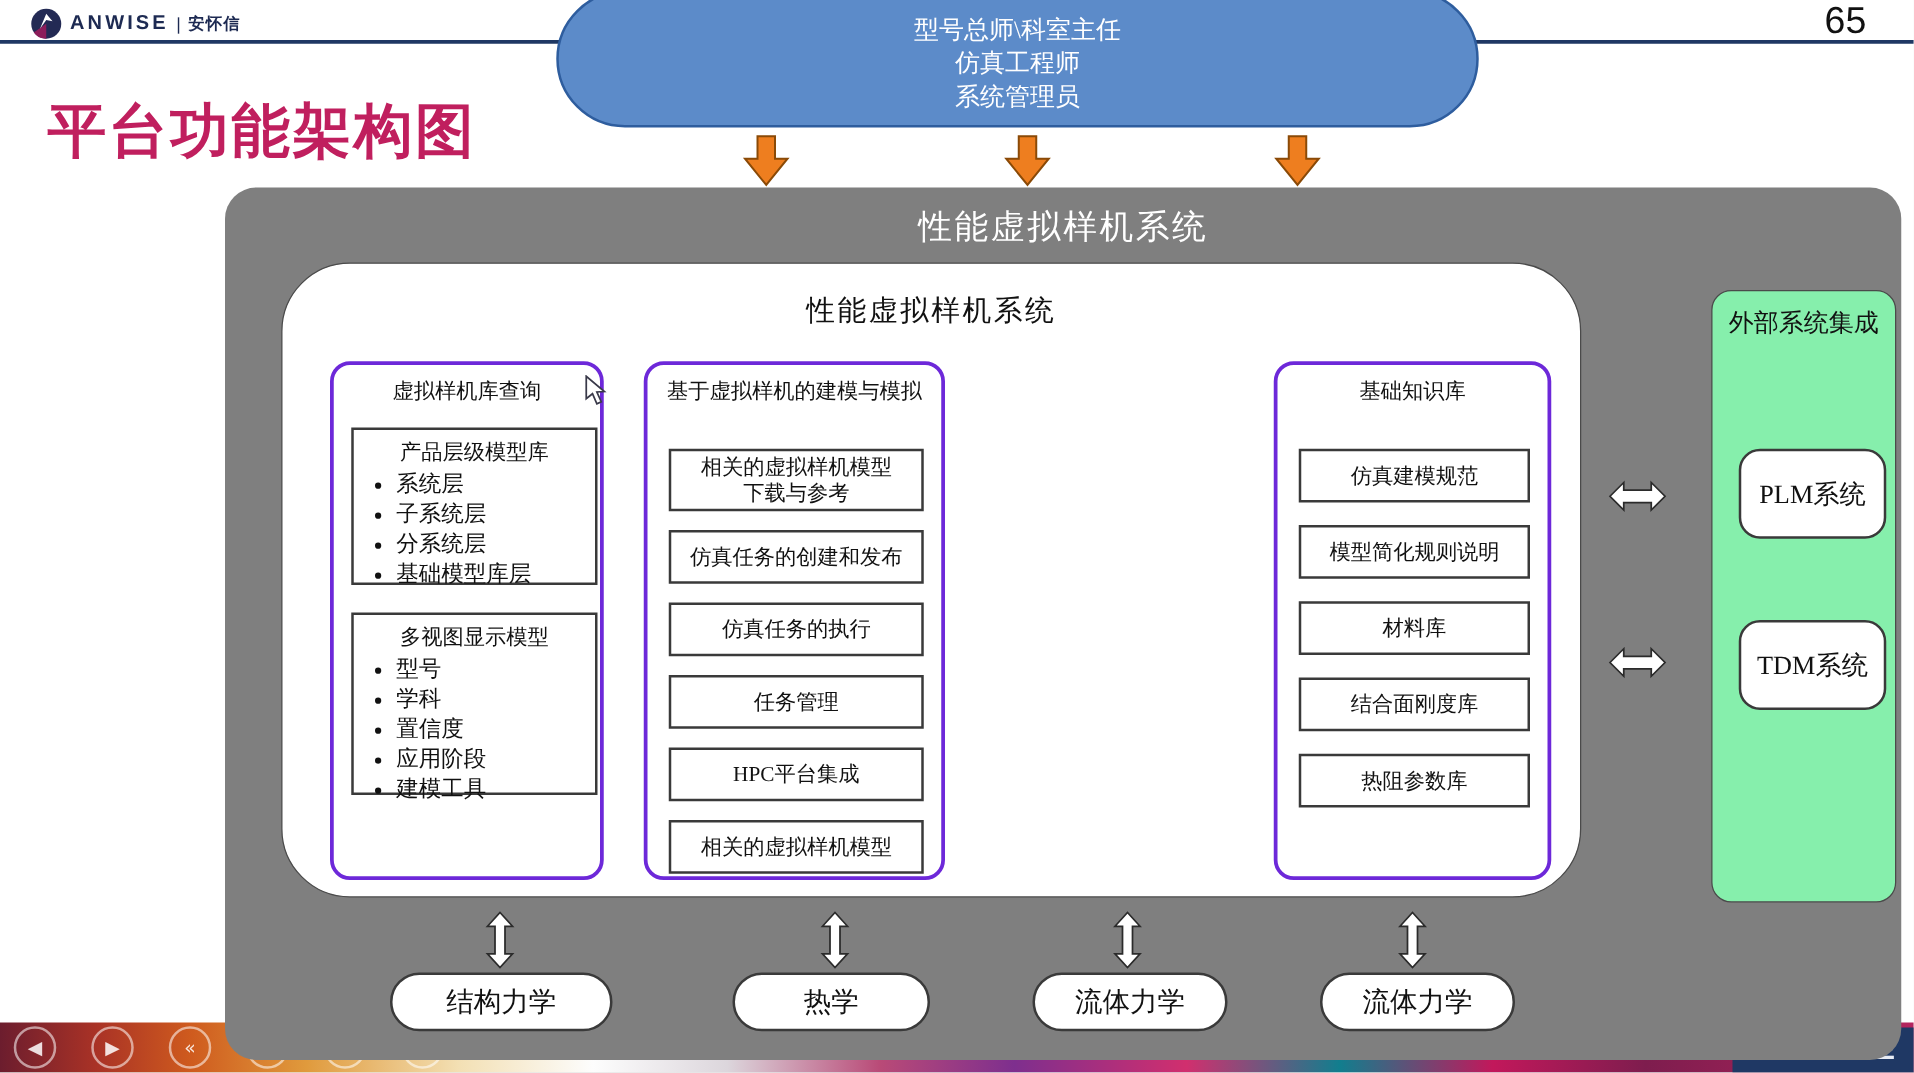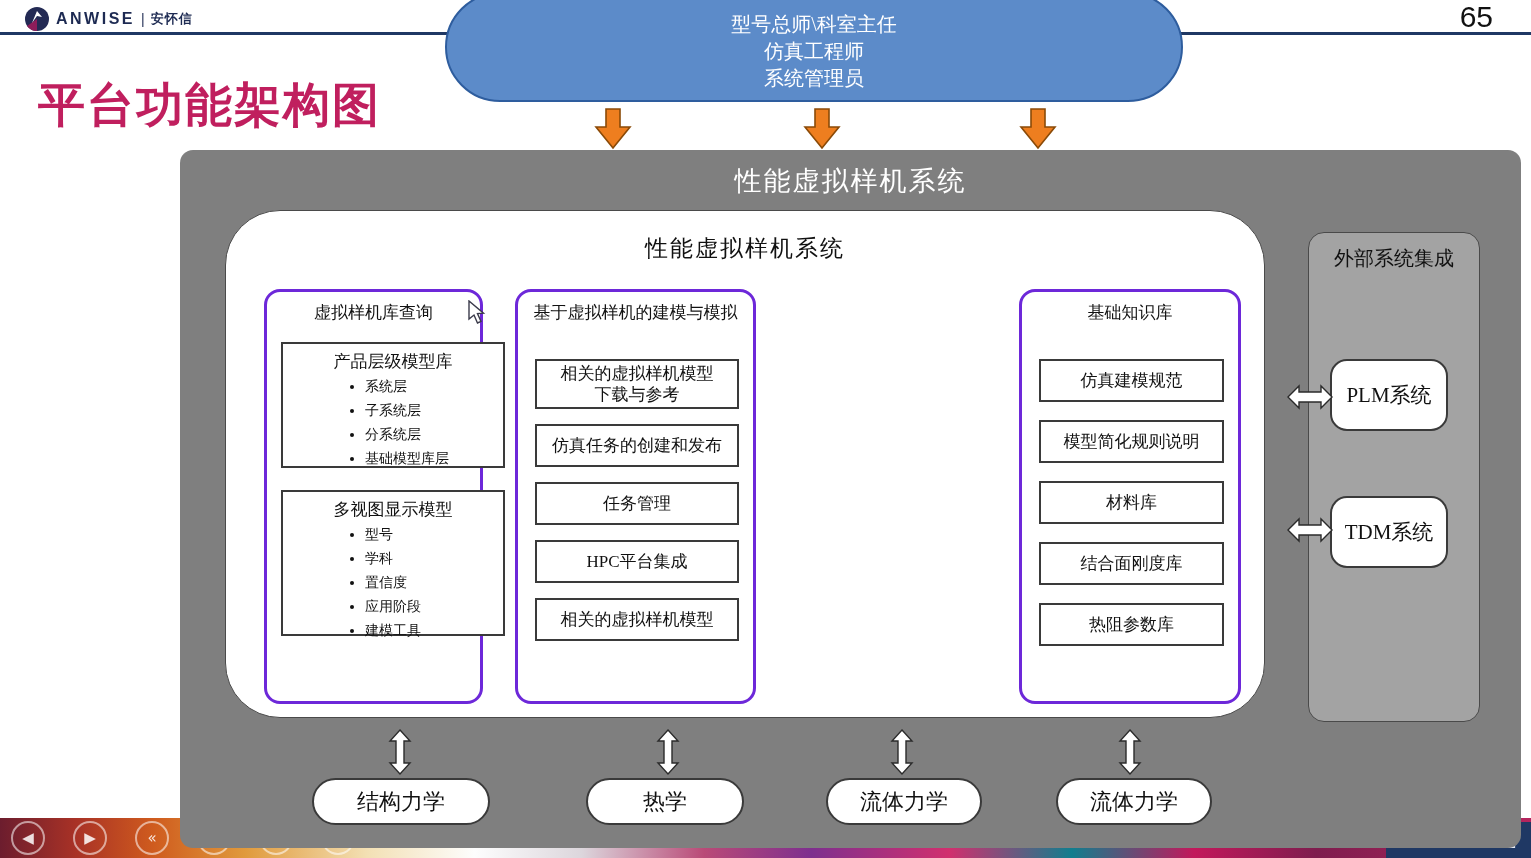--- a/index.html
+++ b/index.html
@@ -24,54 +24,54 @@
   .pill { position:absolute; left:445px; top:-8px; width:738px; height:110px; border-radius:55px;
           background:#5C8BC9; border:2px solid #2e5d9e; z-index:3; display:flex; flex-direction:column;
           align-items:center; justify-content:center; padding-top:8px; }
   .pill div { color:#fff; font-size:20px; line-height:27px; }
 
   
   .darr { position:absolute; top:108px; width:38px; height:42px; z-index:3; }
 
   
   .gray-box { position:absolute; left:180px; top:150px; width:1341px; height:698px;
-              background:#7F7F7F; border-radius:13px; z-index:2; }
+              background:#7F7F7F; border-radius:25px; z-index:2; }
   .gray-title { position:absolute; left:0; top:13px; width:100%; text-align:center;
                 color:#fff; font-size:27px; letter-spacing:2px; }
 
   .white-box { position:absolute; left:45px; top:60px; width:1040px; height:508px;
                background:#fff; border:1px solid #4a4a4a; border-radius:55px; }
   .white-title { position:absolute; left:0; top:22px; width:100%; text-align:center;
                  color:#111; font-size:23px; letter-spacing:2px; }
 
   .panel { position:absolute; top:78px; height:415px; background:#fff;
            border:3px solid #6d28d9; border-radius:16px; }
   .panel .ph { margin-top:9px; text-align:center; font-size:17px; color:#111; }
   .p1 { left:38px;  width:219px; }
   .p2 { left:289px; width:241px; }
   .p3 { left:540px; width:221px; }
   .p4 { left:793px; width:222px; }
 
-  .grp { position:absolute; left:14px; width:224px; border:2px solid #3a3a3a; background:#fff;
+  .grp { position:absolute; left:14px; width:197px; border:2px solid #3a3a3a; background:#fff;
          font-size:17px; color:#111; }
   .grp .gh { text-align:center; margin-top:6px; }
   .grp ul { list-style:disc; padding-left:34px; margin-top:2px; }
-  .grp li { font-size:14px; line-height:24px;margin-left:48px; }
+  .grp li { font-size:18px; line-height:24px; }
   .g1 { top:50px;  height:126px; }
   .g2 { top:198px; height:146px; }
 
   .stack { position:absolute; top:67px; left:17px; right:14px; display:flex; flex-direction:column;justify-content:flex-end; }
   .p2 .stack { gap:15px; } .p3 .stack, .p4 .stack { gap:18px; }
   .ibox { border:2px solid #3a3a3a; background:#fff; min-height:43px; display:flex; flex-direction:column;
           align-items:center; justify-content:center; text-align:center; font-size:17px;
           line-height:21px; color:#111; padding:2px 3px; }
 
   
-  .green-box { position:absolute; left:1128px; top:82px; width:172px; height:490px;
-               background:#a3a3a3; border:1px solid #4a4a4a; border-radius:16px; }
+  .green-box { position:absolute; left:1189px; top:82px; width:148px; height:490px;
+               background:#86efac; border:1px solid #4a4a4a; border-radius:16px; }
   .green-title { text-align:center; margin-top:12px; font-size:20px; color:#111; }
   .sysbox { position:absolute; left:21px; width:118px; height:72px; background:#fff;
             border:2px solid #3a3a3a; border-radius:17px; display:flex; align-items:center;
             justify-content:center; font-size:21px; color:#111; }
   .sys1 { top:126px; } .sys2 { top:263px; }
 
   .harr { position:absolute; left:1106px; width:48px; height:30px; }
   .ha1 { top:232px; } .ha2 { top:365px; }
 
   
@@ -166,20 +166,23 @@
         <div class="ph">基于虚拟样机的建模与模拟</div>
         <div class="stack">
           <div class="ibox">
             <div>相关的虚拟样机模型</div>
             <div>下载与参考</div>
           </div>
           <div class="ibox">
             <div>仿真任务的创建和发布</div>
           </div>
           <div class="ibox">
+            <div>仿真任务的执行</div>
+          </div>
+          <div class="ibox">
             <div>任务管理</div>
           </div>
           <div class="ibox">
             <div>HPC平台集成</div>
           </div>
           <div class="ibox">
             <div>相关的虚拟样机模型</div>
           </div>
         </div>
       </div>

